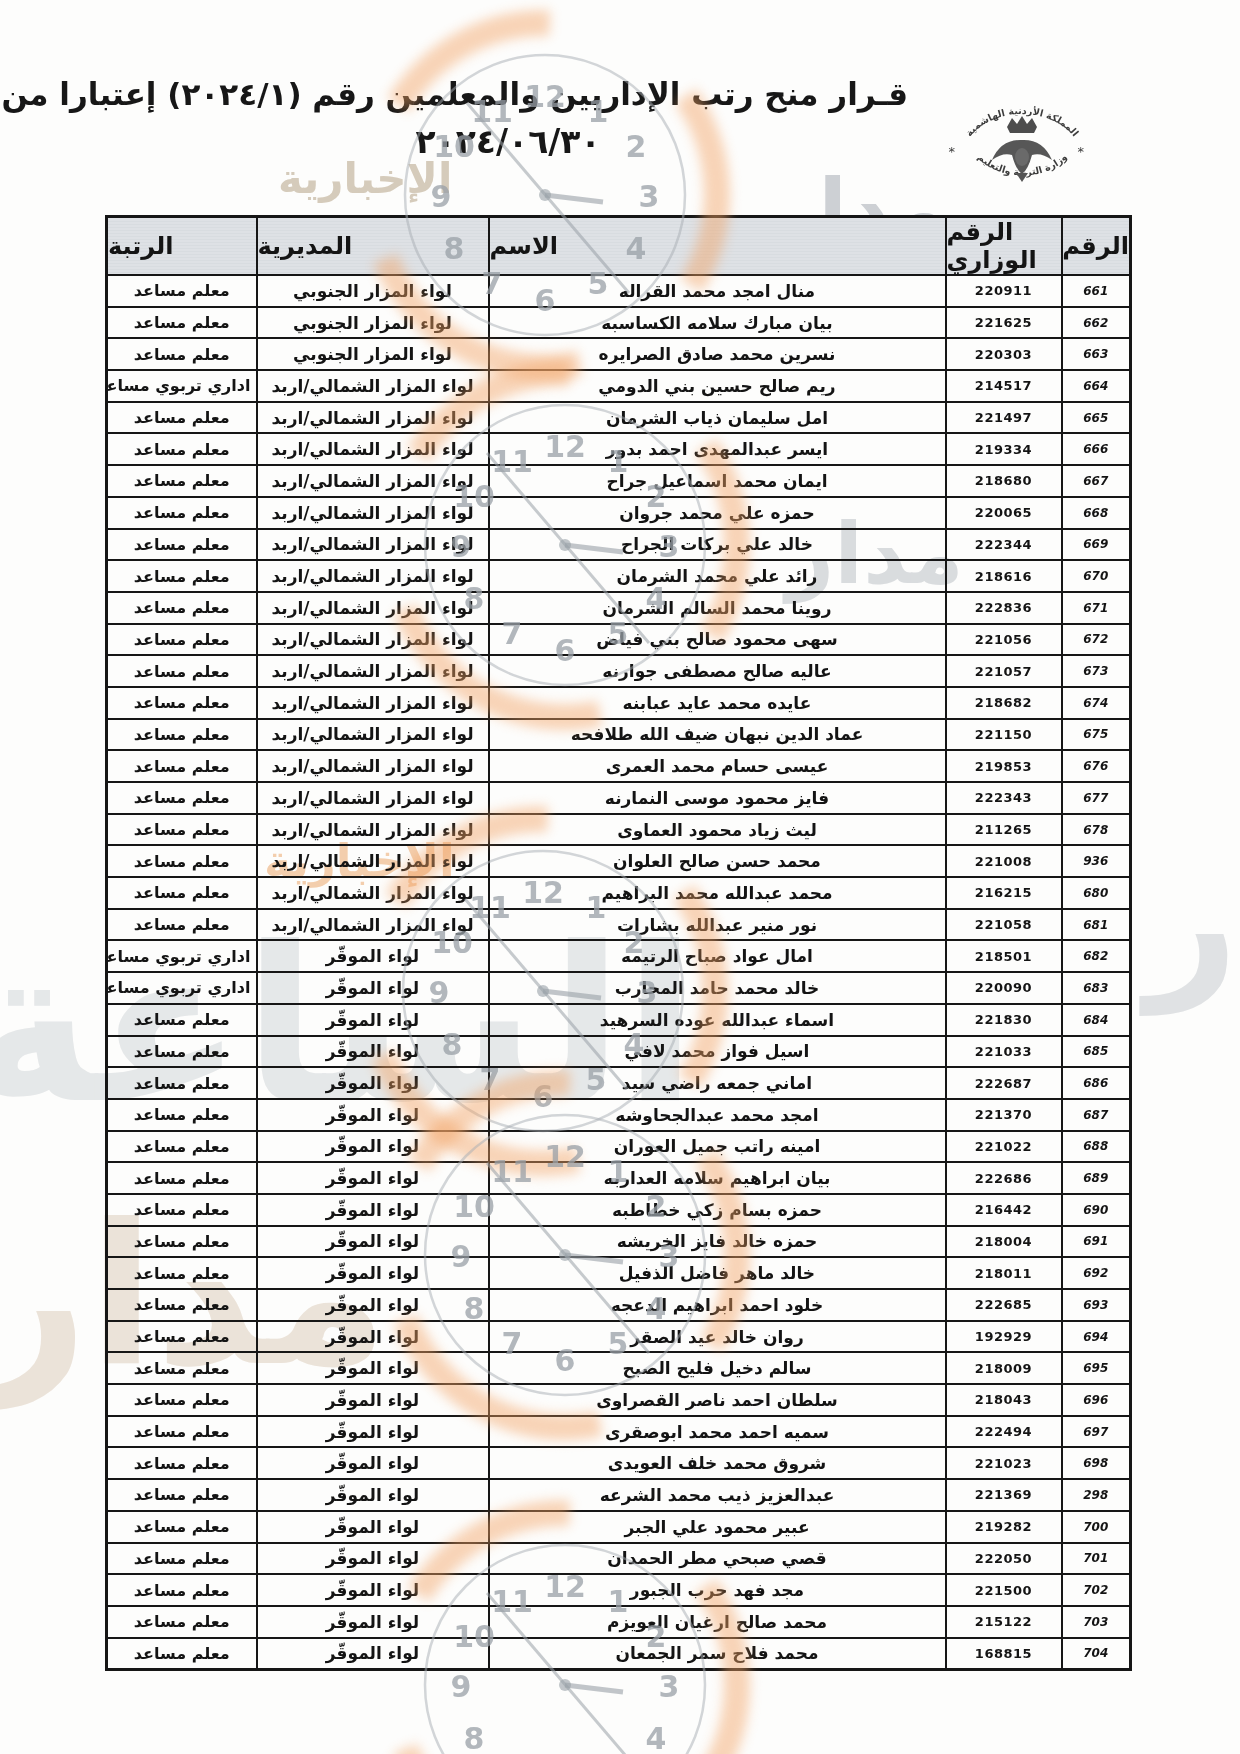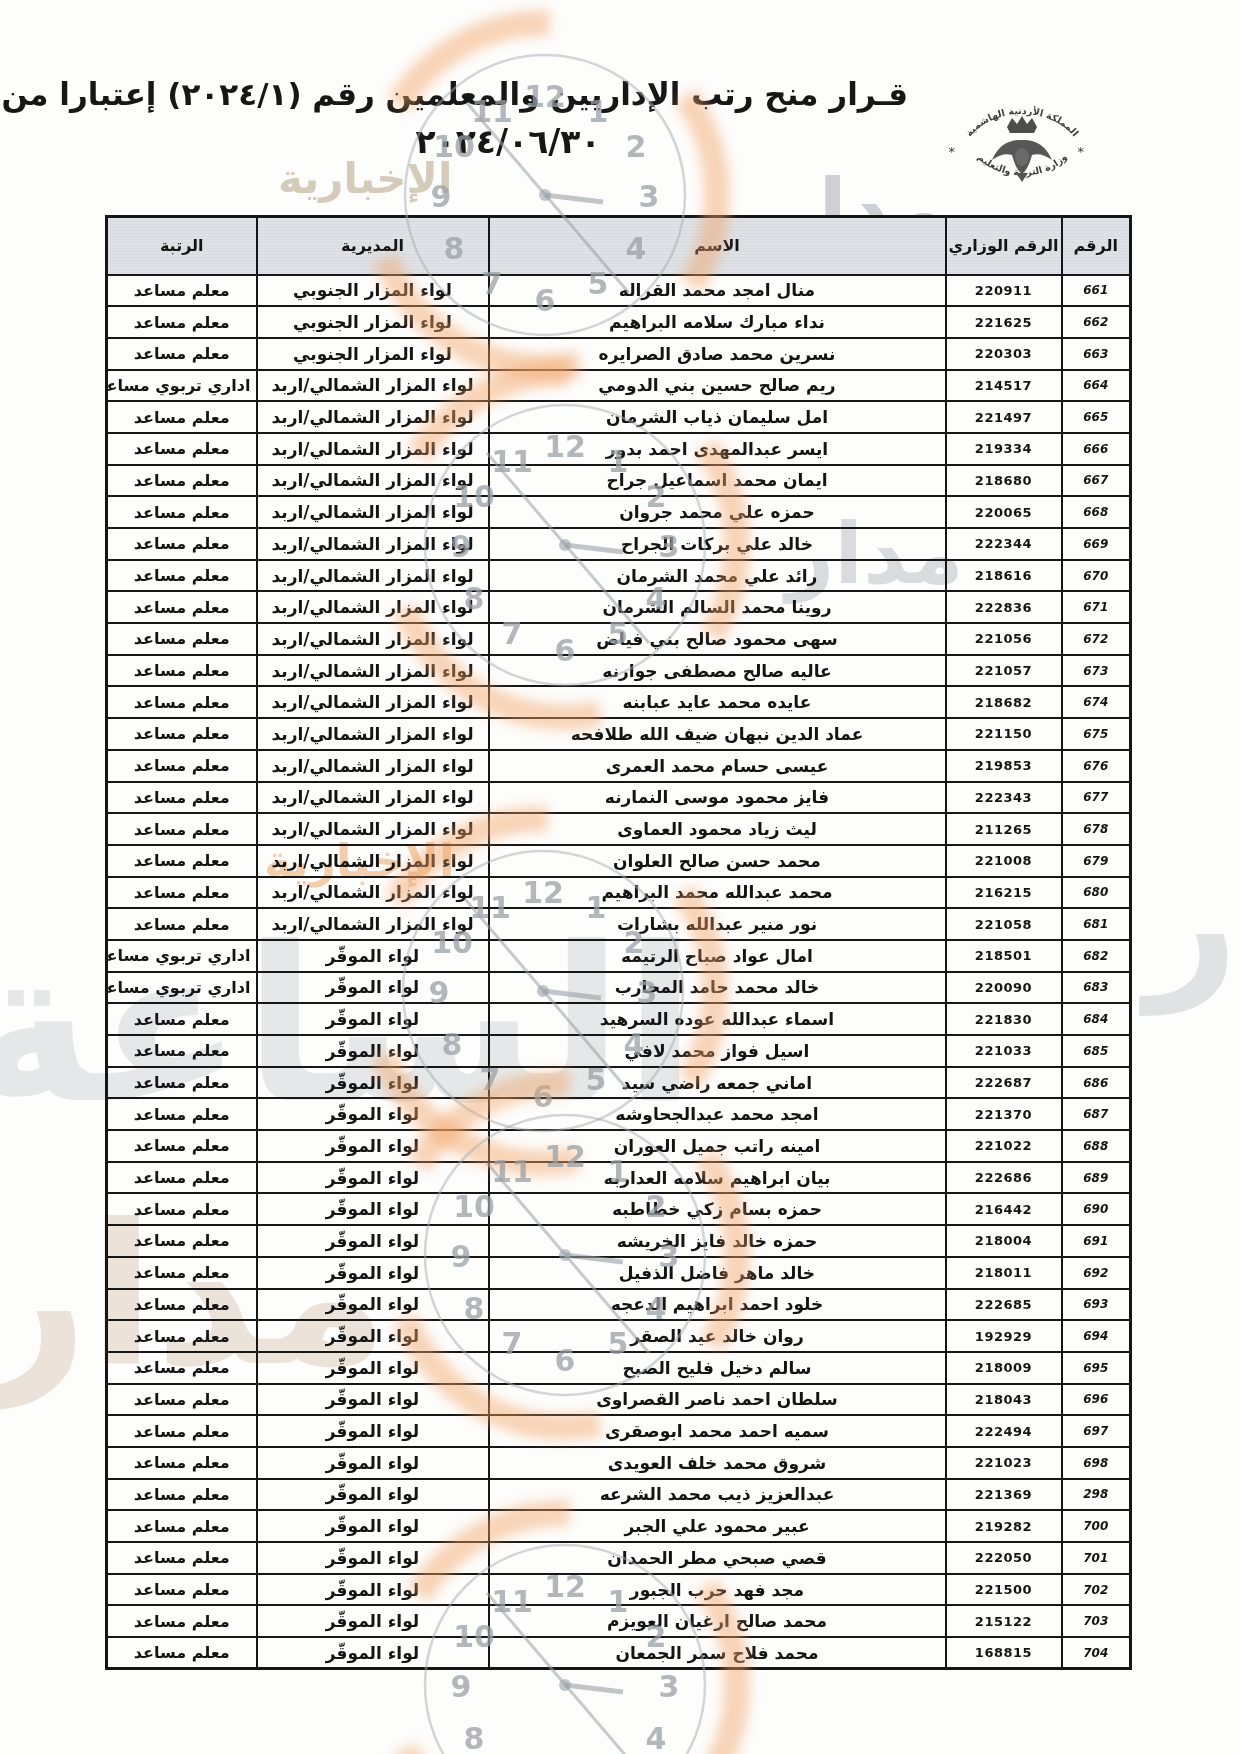--- a/index.html
+++ b/index.html
@@ -29,21 +29,21 @@
   .title-line2 { font-size:33px; font-weight:bold; margin-top:10px; letter-spacing:9px; color:#171717; direction:rtl; }
 
   .emblem { position:absolute; left:948px; top:96px; width:148px; height:110px; }
 
   
   table.roster { position:absolute; right:108px; top:215px; width:1024px;
                  border-collapse:collapse; border:3px solid #161616;
                  table-layout:fixed; direction:rtl; background:transparent; }
   .roster th { height:58px; background-color:#d8dce0;
                background-image:repeating-linear-gradient(0deg, rgba(255,255,255,.30) 0 1px, rgba(0,0,0,0) 1px 3px);
-               border:2px solid #161616; font-size:16px; font-weight:bold; text-align:center; }
+               border:2px solid #161616; font-size:24px; font-weight:bold; text-align:left; }
   .roster td { height:31.7px; border:2px solid #161616; font-weight:bold;
                text-align:center; padding:0 5px; overflow:hidden; white-space:nowrap; }
   .roster td.c0 { font-size:12px;font-style:italic; }
   .roster td.c1 { font-size:13px; letter-spacing:.5px; }
   .roster td.c2 { font-size:17px; }
   .roster td.c3 { font-size:17px; }
   .roster td.c4 { font-size:16px;margin-left:10px; }
 </style>
 </head>
 <body>
@@ -109,21 +109,21 @@
           <tr>
             <td class="c0">661</td>
             <td class="c1">220911</td>
             <td class="c2">منال امجد محمد القراله</td>
             <td class="c3">لواء المزار الجنوبي</td>
             <td class="c4">معلم مساعد</td>
           </tr>
           <tr>
             <td class="c0">662</td>
             <td class="c1">221625</td>
-            <td class="c2">نداء مبارك سلامه البراهيم</td>
+            <td class="c2">بيان مبارك سلامه الكساسبه</td>
             <td class="c3">لواء المزار الجنوبي</td>
             <td class="c4">معلم مساعد</td>
           </tr>
           <tr>
             <td class="c0">663</td>
             <td class="c1">220303</td>
             <td class="c2">نسرين محمد صادق الصرايره</td>
             <td class="c3">لواء المزار الجنوبي</td>
             <td class="c4">معلم مساعد</td>
           </tr>
@@ -226,21 +226,21 @@
             <td class="c4">معلم مساعد</td>
           </tr>
           <tr>
             <td class="c0">678</td>
             <td class="c1">211265</td>
             <td class="c2">ليث زياد محمود العماوى</td>
             <td class="c3">لواء المزار الشمالي/اربد</td>
             <td class="c4">معلم مساعد</td>
           </tr>
           <tr>
-            <td class="c0">679</td>
+            <td class="c0">936</td>
             <td class="c1">221008</td>
             <td class="c2">محمد حسن صالح العلوان</td>
             <td class="c3">لواء المزار الشمالي/اربد</td>
             <td class="c4">معلم مساعد</td>
           </tr>
           <tr>
             <td class="c0">680</td>
             <td class="c1">216215</td>
             <td class="c2">محمد عبدالله محمد البراهيم</td>
             <td class="c3">لواء المزار الشمالي/اربد</td>

